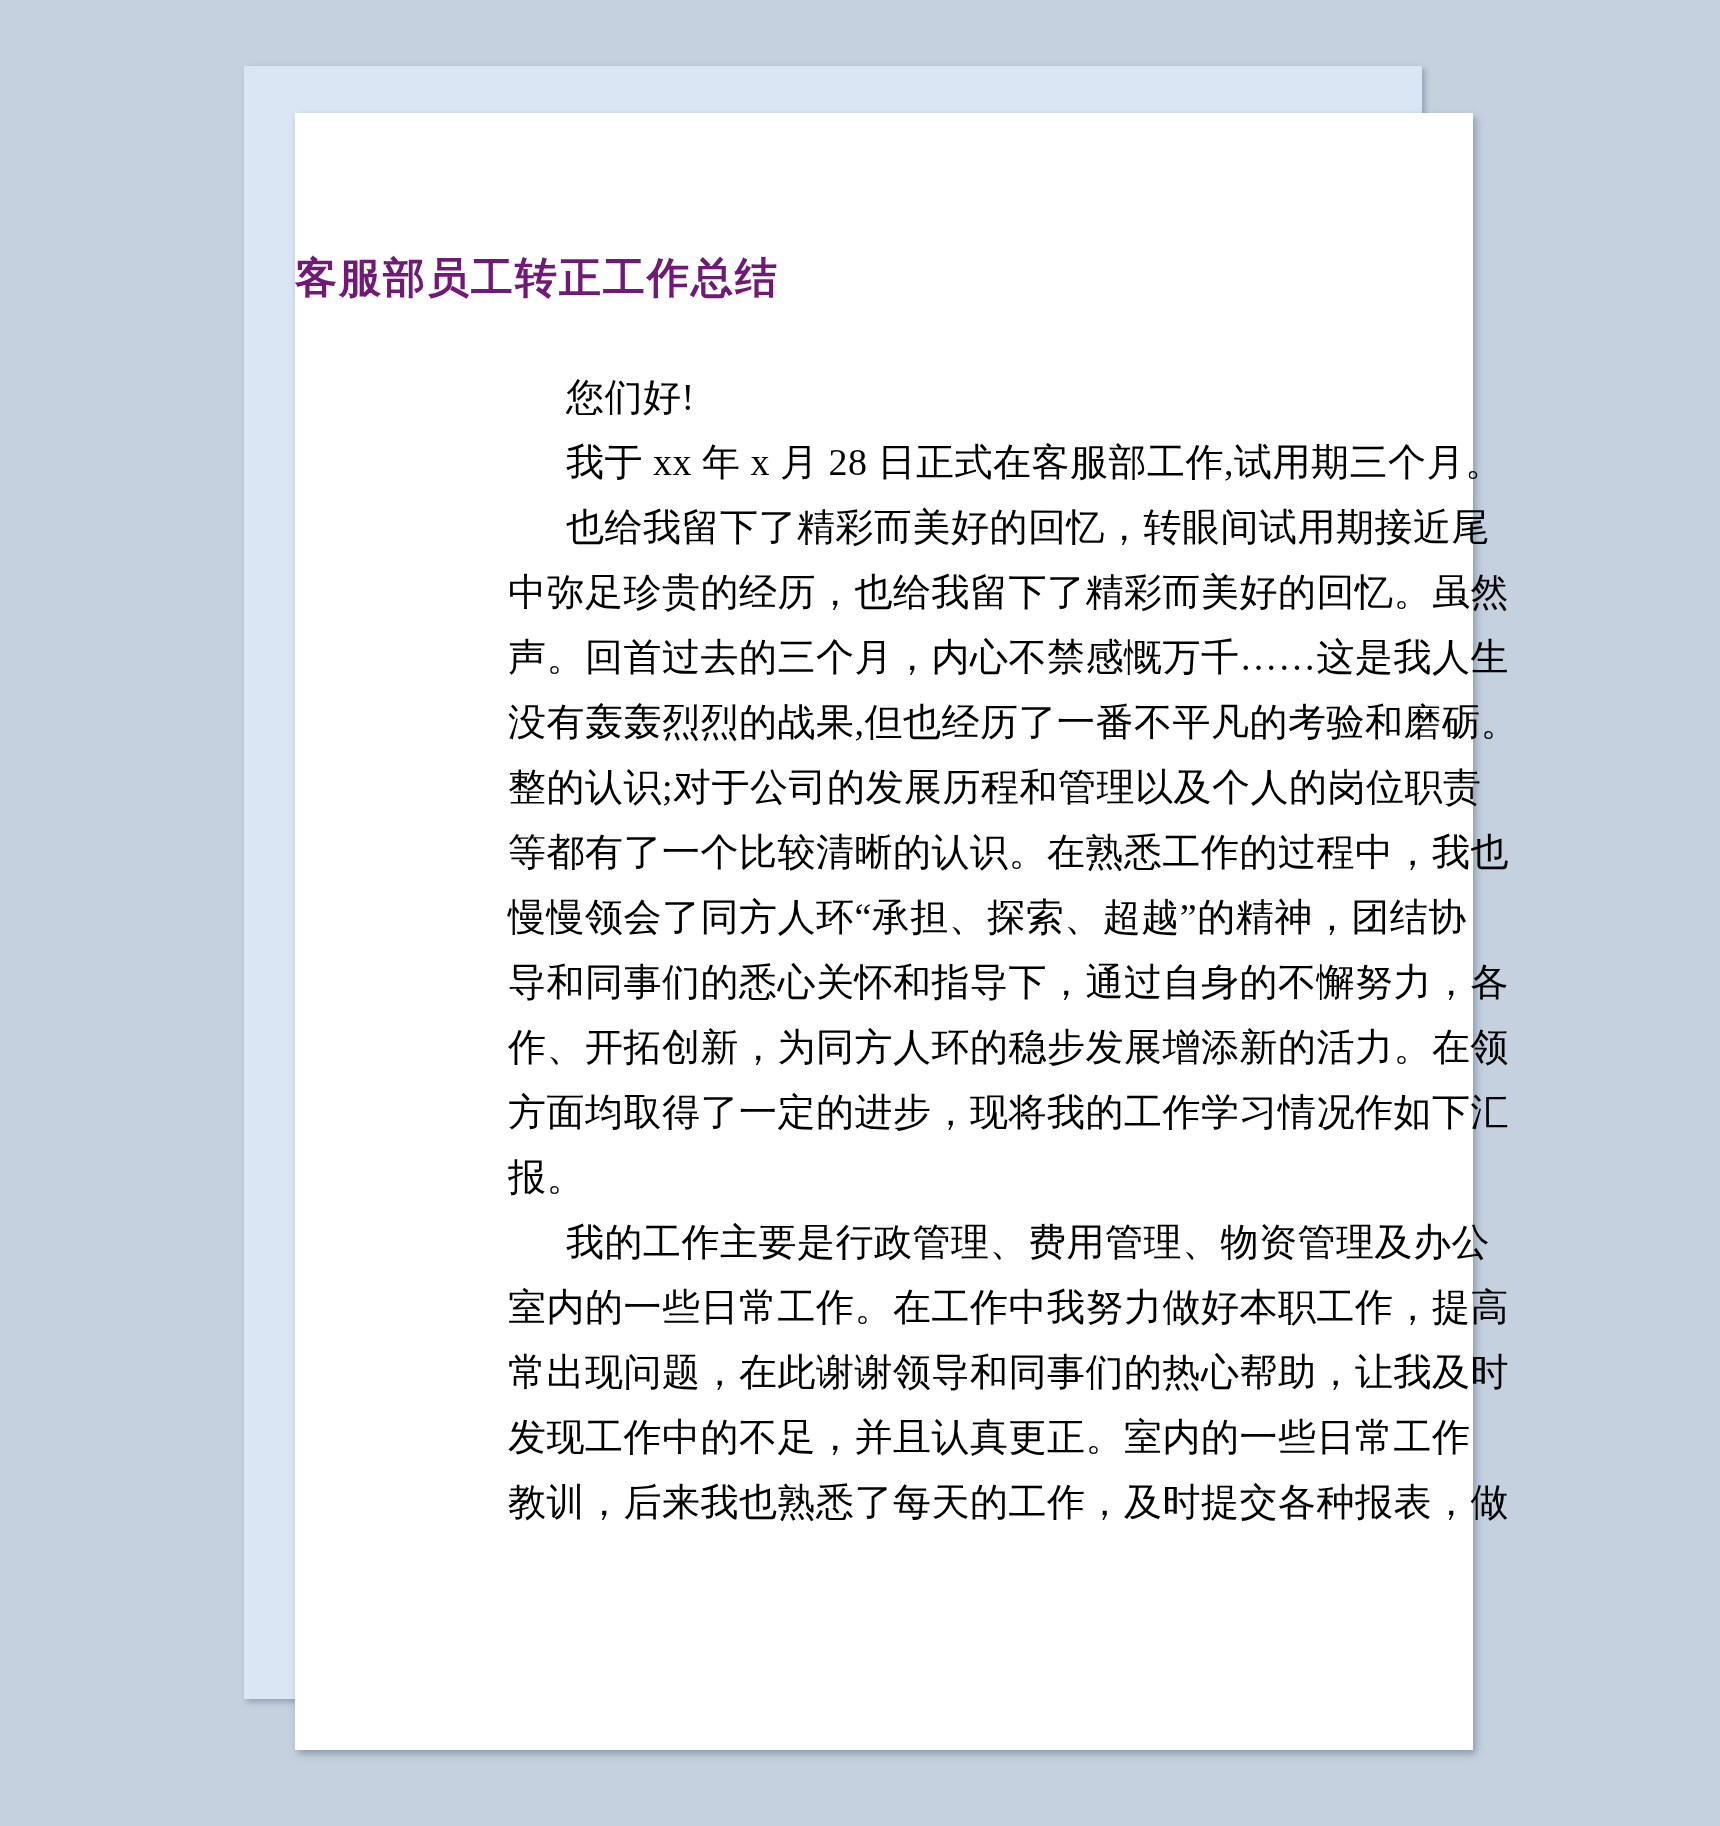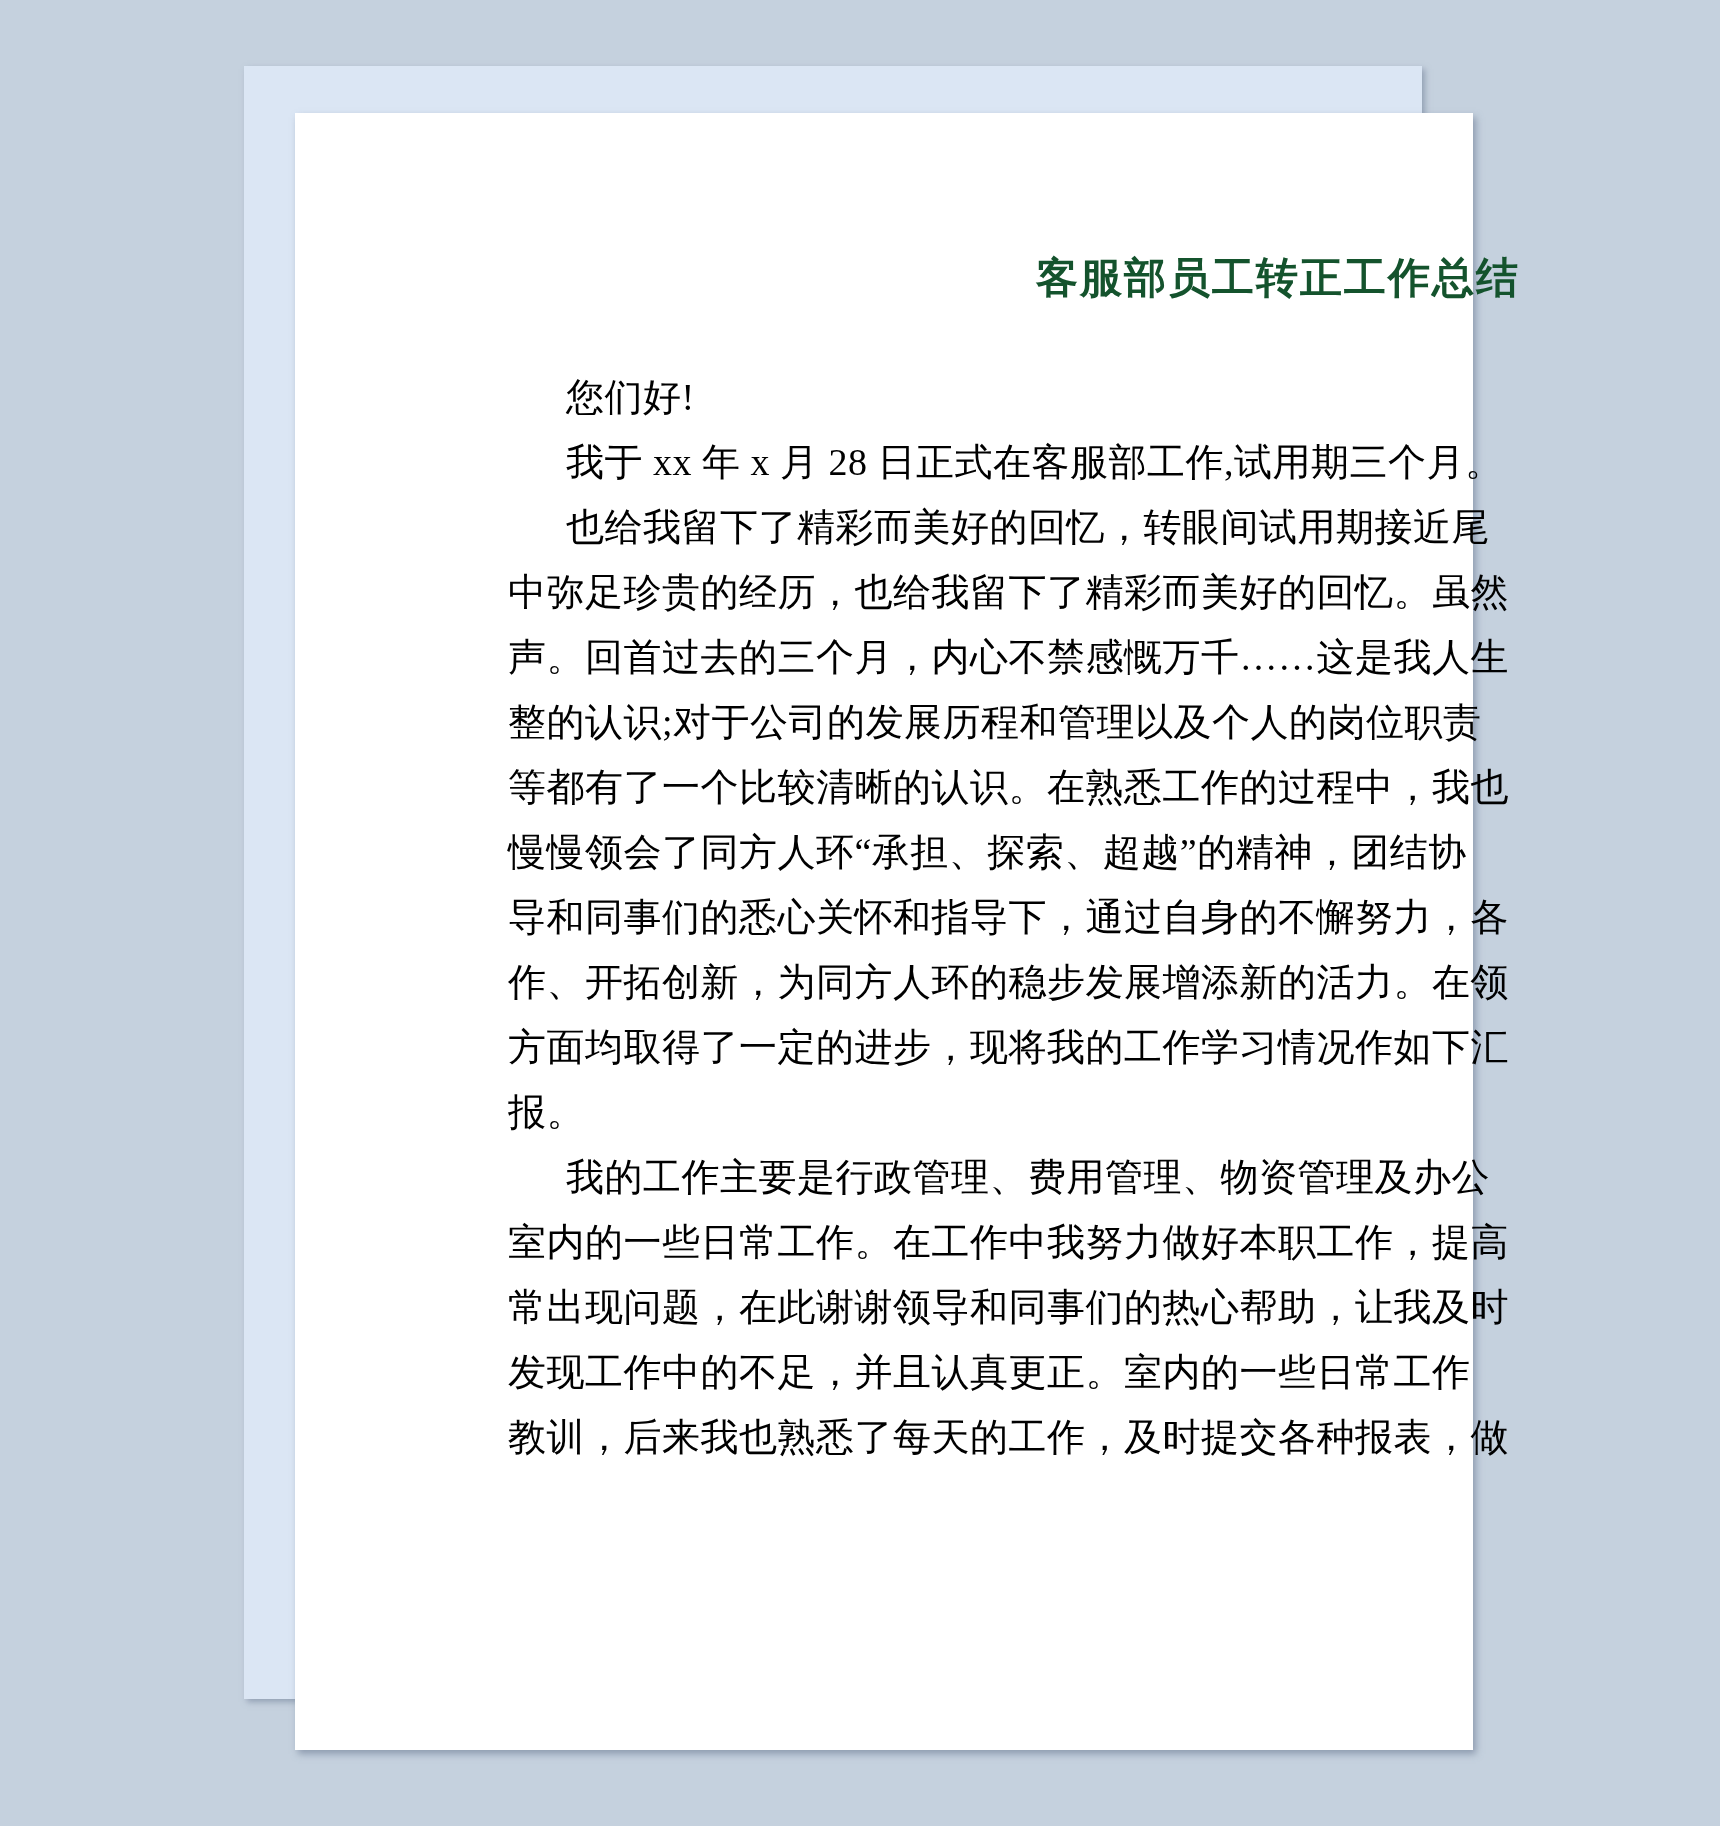--- a/index.html
+++ b/index.html
@@ -30,28 +30,27 @@
     width: 1178px;
     height: 1637px;
     background: #ffffff;
     box-shadow: 3px 4px 7px rgba(105, 120, 145, 0.6);
   }
   .doc-title {
     position: absolute;
     top: 243px; 
     left: 0;
     width: 100%;
-    text-align: right;
+    text-align: left;
     font-family: "Liberation Sans", sans-serif;
     font-weight: 700;
     font-size: 42px;
     line-height: 52px;
     letter-spacing: 2px;
-    color: #14532d;
-    padding-left: 47px;
+    color: #701a75;
   }
   
   .doc-title { top: 139px; }
   .doc-body {
     position: absolute;
     top: 252px;
     left: 213px;
     width: 752px;
     color: #000000;
     font-size: 38px;
@@ -72,20 +71,21 @@
 <div class="page-back"></div>
 
 <div class="page-white">
   <div class="doc-title">客服部员工转正工作总结</div>
   <div class="doc-body">
       <div class="text-line indent">您们好!</div>
       <div class="text-line indent">我于 xx 年 x 月 28 日正式在客服部工作,试用期三个月。</div>
       <div class="text-line indent">也给我留下了精彩而美好的回忆，转眼间试用期接近尾</div>
       <div class="text-line">中弥足珍贵的经历，也给我留下了精彩而美好的回忆。虽然</div>
       <div class="text-line">声。回首过去的三个月，内心不禁感慨万千……这是我人生</div>
+      <div class="text-line">没有轰轰烈烈的战果,但也经历了一番不平凡的考验和磨砺。</div>
       <div class="text-line">整的认识;对于公司的发展历程和管理以及个人的岗位职责</div>
       <div class="text-line">等都有了一个比较清晰的认识。在熟悉工作的过程中，我也</div>
       <div class="text-line">慢慢领会了同方人环“承担、探索、超越”的精神，团结协</div>
       <div class="text-line">导和同事们的悉心关怀和指导下，通过自身的不懈努力，各</div>
       <div class="text-line">作、开拓创新，为同方人环的稳步发展增添新的活力。在领</div>
       <div class="text-line">方面均取得了一定的进步，现将我的工作学习情况作如下汇</div>
       <div class="text-line">报。</div>
       <div class="text-line indent">我的工作主要是行政管理、费用管理、物资管理及办公</div>
       <div class="text-line">室内的一些日常工作。在工作中我努力做好本职工作，提高</div>
       <div class="text-line">常出现问题，在此谢谢领导和同事们的热心帮助，让我及时</div>

